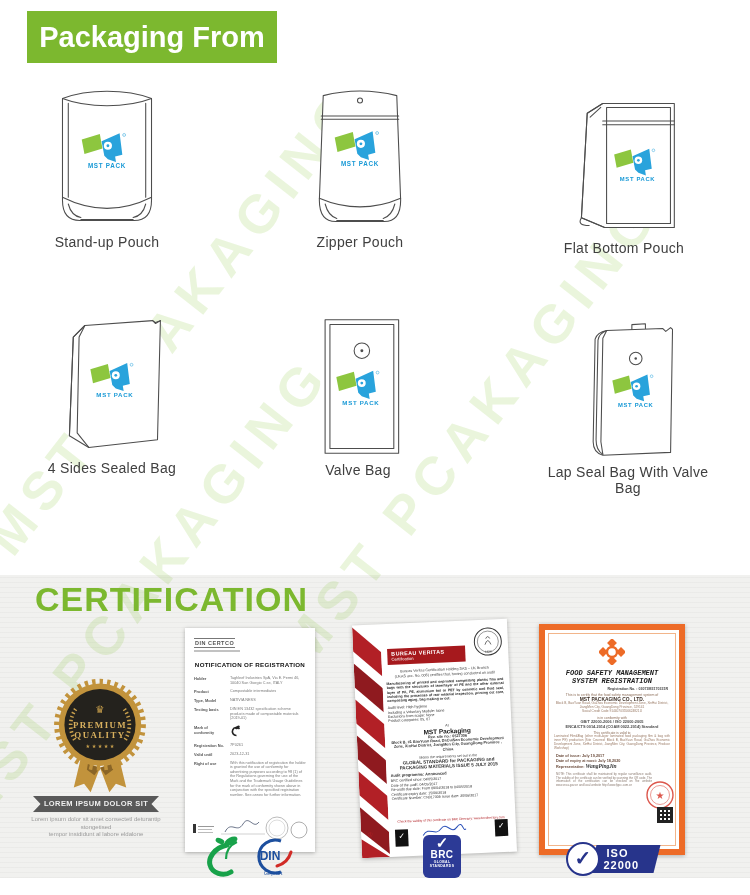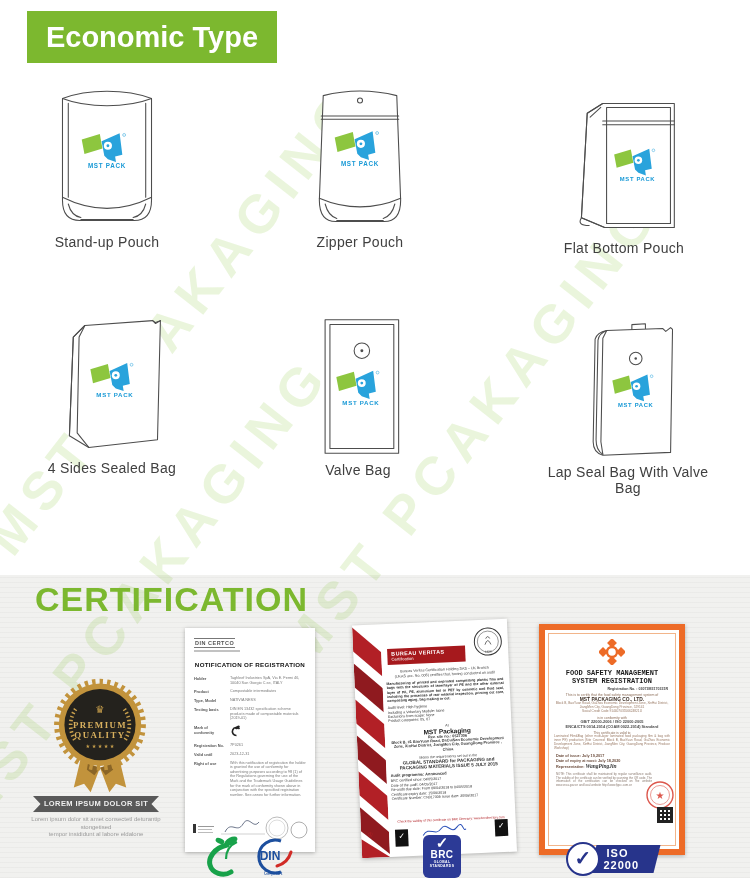--- a/index.html
+++ b/index.html
@@ -71,21 +71,21 @@
   .bv-sig{position:absolute;left:60px;top:202px;}
   .bv-mark{position:absolute;width:13px;height:17px;background:#111;color:#fff;text-align:center;
       font-size:8px;line-height:14px;}
   #bvm1{left:34px;top:206px}
   #bvm2{right:8px;top:200px}
   .bv-ukas{position:absolute;left:6px;top:206px;font-size:7px;color:#b02025;}
   
   #cert-fs{left:539px;top:624px;width:146px;height:231px;border:6px solid #ed6b27;box-sizing:border-box;}
   .fs-inner{position:absolute;inset:3px;border:1px solid #f2b58a;}
   .fs-content{position:absolute;inset:5px;text-align:center;overflow:hidden;}
-  .fs-title{font-family:"Liberation Mono",monospace;font-size:7px;font-weight:bold;color:#1d1d1d;line-height:8px;}
+  .fs-title{font-family:"Liberation Mono",monospace;font-size:7px;font-weight:bold;color:#1d1d1d;line-height:8px;font-style:italic;}
   .fs-reg{margin-top:2px;text-align:right;padding-right:6px;font-size:3.6px;font-weight:bold;color:#444;}
   .fs-certify{margin-top:2px;font-size:3.5px;color:#8a6a55;}
   .fs-co{font-size:4.9px;font-weight:bold;color:#3c2e25;}
   .fs-addr{font-size:3.2px;line-height:3.9px;color:#9a7a65;}
   .fs-conform{margin-top:2px;font-size:3.4px;color:#8a6a55;}
   .fs-std{font-size:3.9px;font-weight:bold;color:#4a4a4a;line-height:4.8px;}
   .fs-validh{margin-top:2px;font-size:3.4px;color:#8a6a55;}
   .fs-scope{font-size:3.1px;line-height:3.8px;color:#9a7a65;text-align:justify;padding:0 4px;}
   .fs-dates{margin-top:3px;text-align:left;padding-left:6px;font-size:3.8px;line-height:5.2px;
       font-weight:bold;color:#6a4a3a;}
@@ -128,21 +128,21 @@
       </symbol>
     </defs>
   </svg>
 
   <div class="cert-bg"></div>
 
   <div class="wm" id="wm1">MST PCAKAGING</div>
   <div class="wm" id="wm2">MST PCAKAGING</div>
   <div class="wm" id="wm3">MST PCAKAGING</div>
 
-  <div class="pk-banner">Economic Type</div>
+  <div class="pk-banner">Packaging From</div>
 
   <div class="pack-item" style="left:12px;top:84px">
     <svg width="120" height="150" viewBox="0 0 120 155">
       <path class="bagfill" d="M14 15 C40 5 80 5 106 15 L106 120 Q106 141 88 141 L32 141 Q14 141 14 120 Z"></path>
       <path class="bag" d="M14 15 C40 25 80 25 106 15"></path>
       <path class="bag" d="M20 20 V117 M100 20 V117"></path>
       <path class="bag" d="M14 117 Q60 140 106 117"></path>
       <path class="bag" d="M20 124 Q23 136 33 138 M100 124 Q97 136 87 138"></path>
       <path class="bag" d="M33 140 H87"></path>
       <use href="#mst-logo" x="30" y="48" width="60" height="41"></use>

